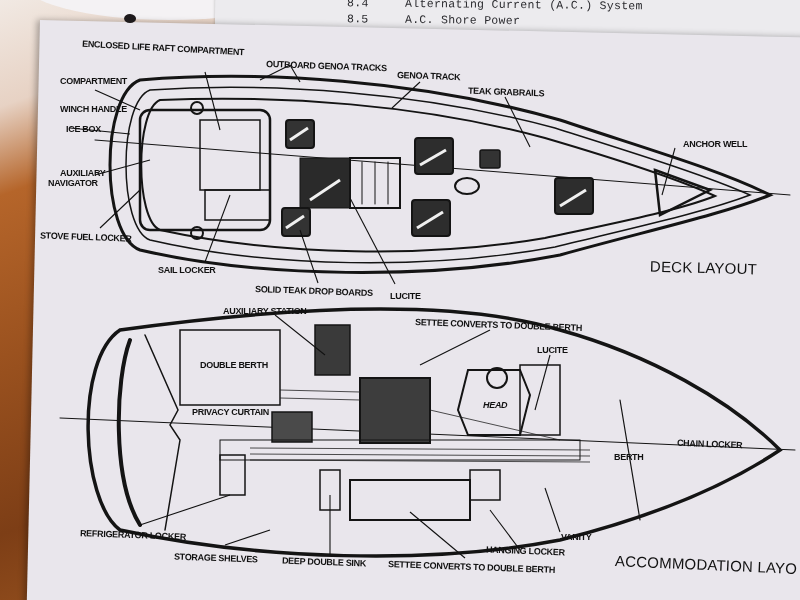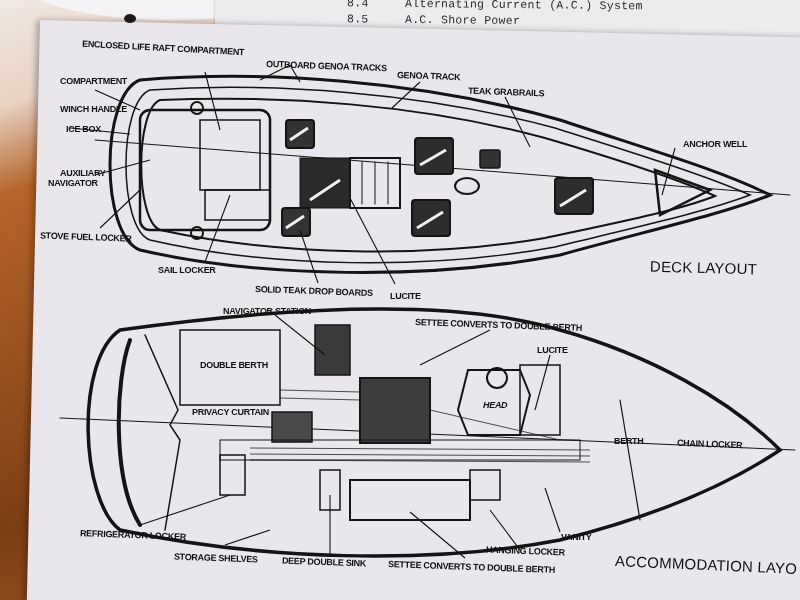--- a/index.html
+++ b/index.html
@@ -137,27 +137,27 @@
 <div class="lbl" style="left:66px;top:124px;">ICE BOX</div>
 <div class="lbl" style="left:48px;top:168px;margin-left:12px;">AUXILIARY</div>
 <div class="lbl" style="left:48px;top:178px;">NAVIGATOR</div>
 <div class="lbl" style="left:40px;top:232px;transform:rotate(2deg);">STOVE FUEL LOCKER</div>
 <div class="lbl" style="left:158px;top:265px;">SAIL LOCKER</div>
 <div class="lbl" style="left:255px;top:286px;transform:rotate(2deg);">SOLID TEAK DROP BOARDS</div>
 <div class="lbl" style="left:390px;top:291px;">LUCITE</div>
 <div class="lbl" style="left:635px;top:139px;margin-left:48px;">ANCHOR WELL</div>
 <div class="title" style="left:650px;top:259px;transform:rotate(1.5deg);">DECK LAYOUT</div>
 
-<div class="lbl" style="left:223px;top:306px;">NAVIGATOR STATION</div>
+<div class="lbl" style="left:223px;top:306px;">AUXILIARY STATION</div>
 <div class="lbl" style="left:415px;top:320px;transform:rotate(2deg);">SETTEE CONVERTS TO DOUBLE BERTH</div>
 <div class="lbl" style="left:537px;top:345px;">LUCITE</div>
 <div class="lbl" style="left:192px;top:360px;padding-left:8px;">DOUBLE BERTH</div>
 <div class="lbl" style="left:192px;top:407px;">PRIVACY CURTAIN</div>
 <div class="lbl" style="left:483px;top:400px;font-style:italic;">HEAD</div>
-<div class="lbl" style="left:614px;top:436px;">BERTH</div>
+<div class="lbl" style="left:614px;top:452px;">BERTH</div>
 <div class="lbl" style="left:677px;top:439px;transform:rotate(2deg);">CHAIN LOCKER</div>
 <div class="lbl" style="left:80px;top:530px;transform:rotate(2deg);">REFRIGERATOR LOCKER</div>
 <div class="lbl" style="left:174px;top:553px;transform:rotate(2deg);">STORAGE SHELVES</div>
 <div class="lbl" style="left:282px;top:557px;transform:rotate(2deg);">DEEP DOUBLE SINK</div>
 <div class="lbl" style="left:388px;top:562px;transform:rotate(2deg);">SETTEE CONVERTS TO DOUBLE BERTH</div>
 <div class="lbl" style="left:486px;top:546px;transform:rotate(2deg);">HANGING LOCKER</div>
 <div class="lbl" style="left:561px;top:532px;">VANITY</div>
 <div class="title" style="left:615px;top:556px;transform:rotate(2.5deg);">ACCOMMODATION LAYO</div>
 
 </body></html>

